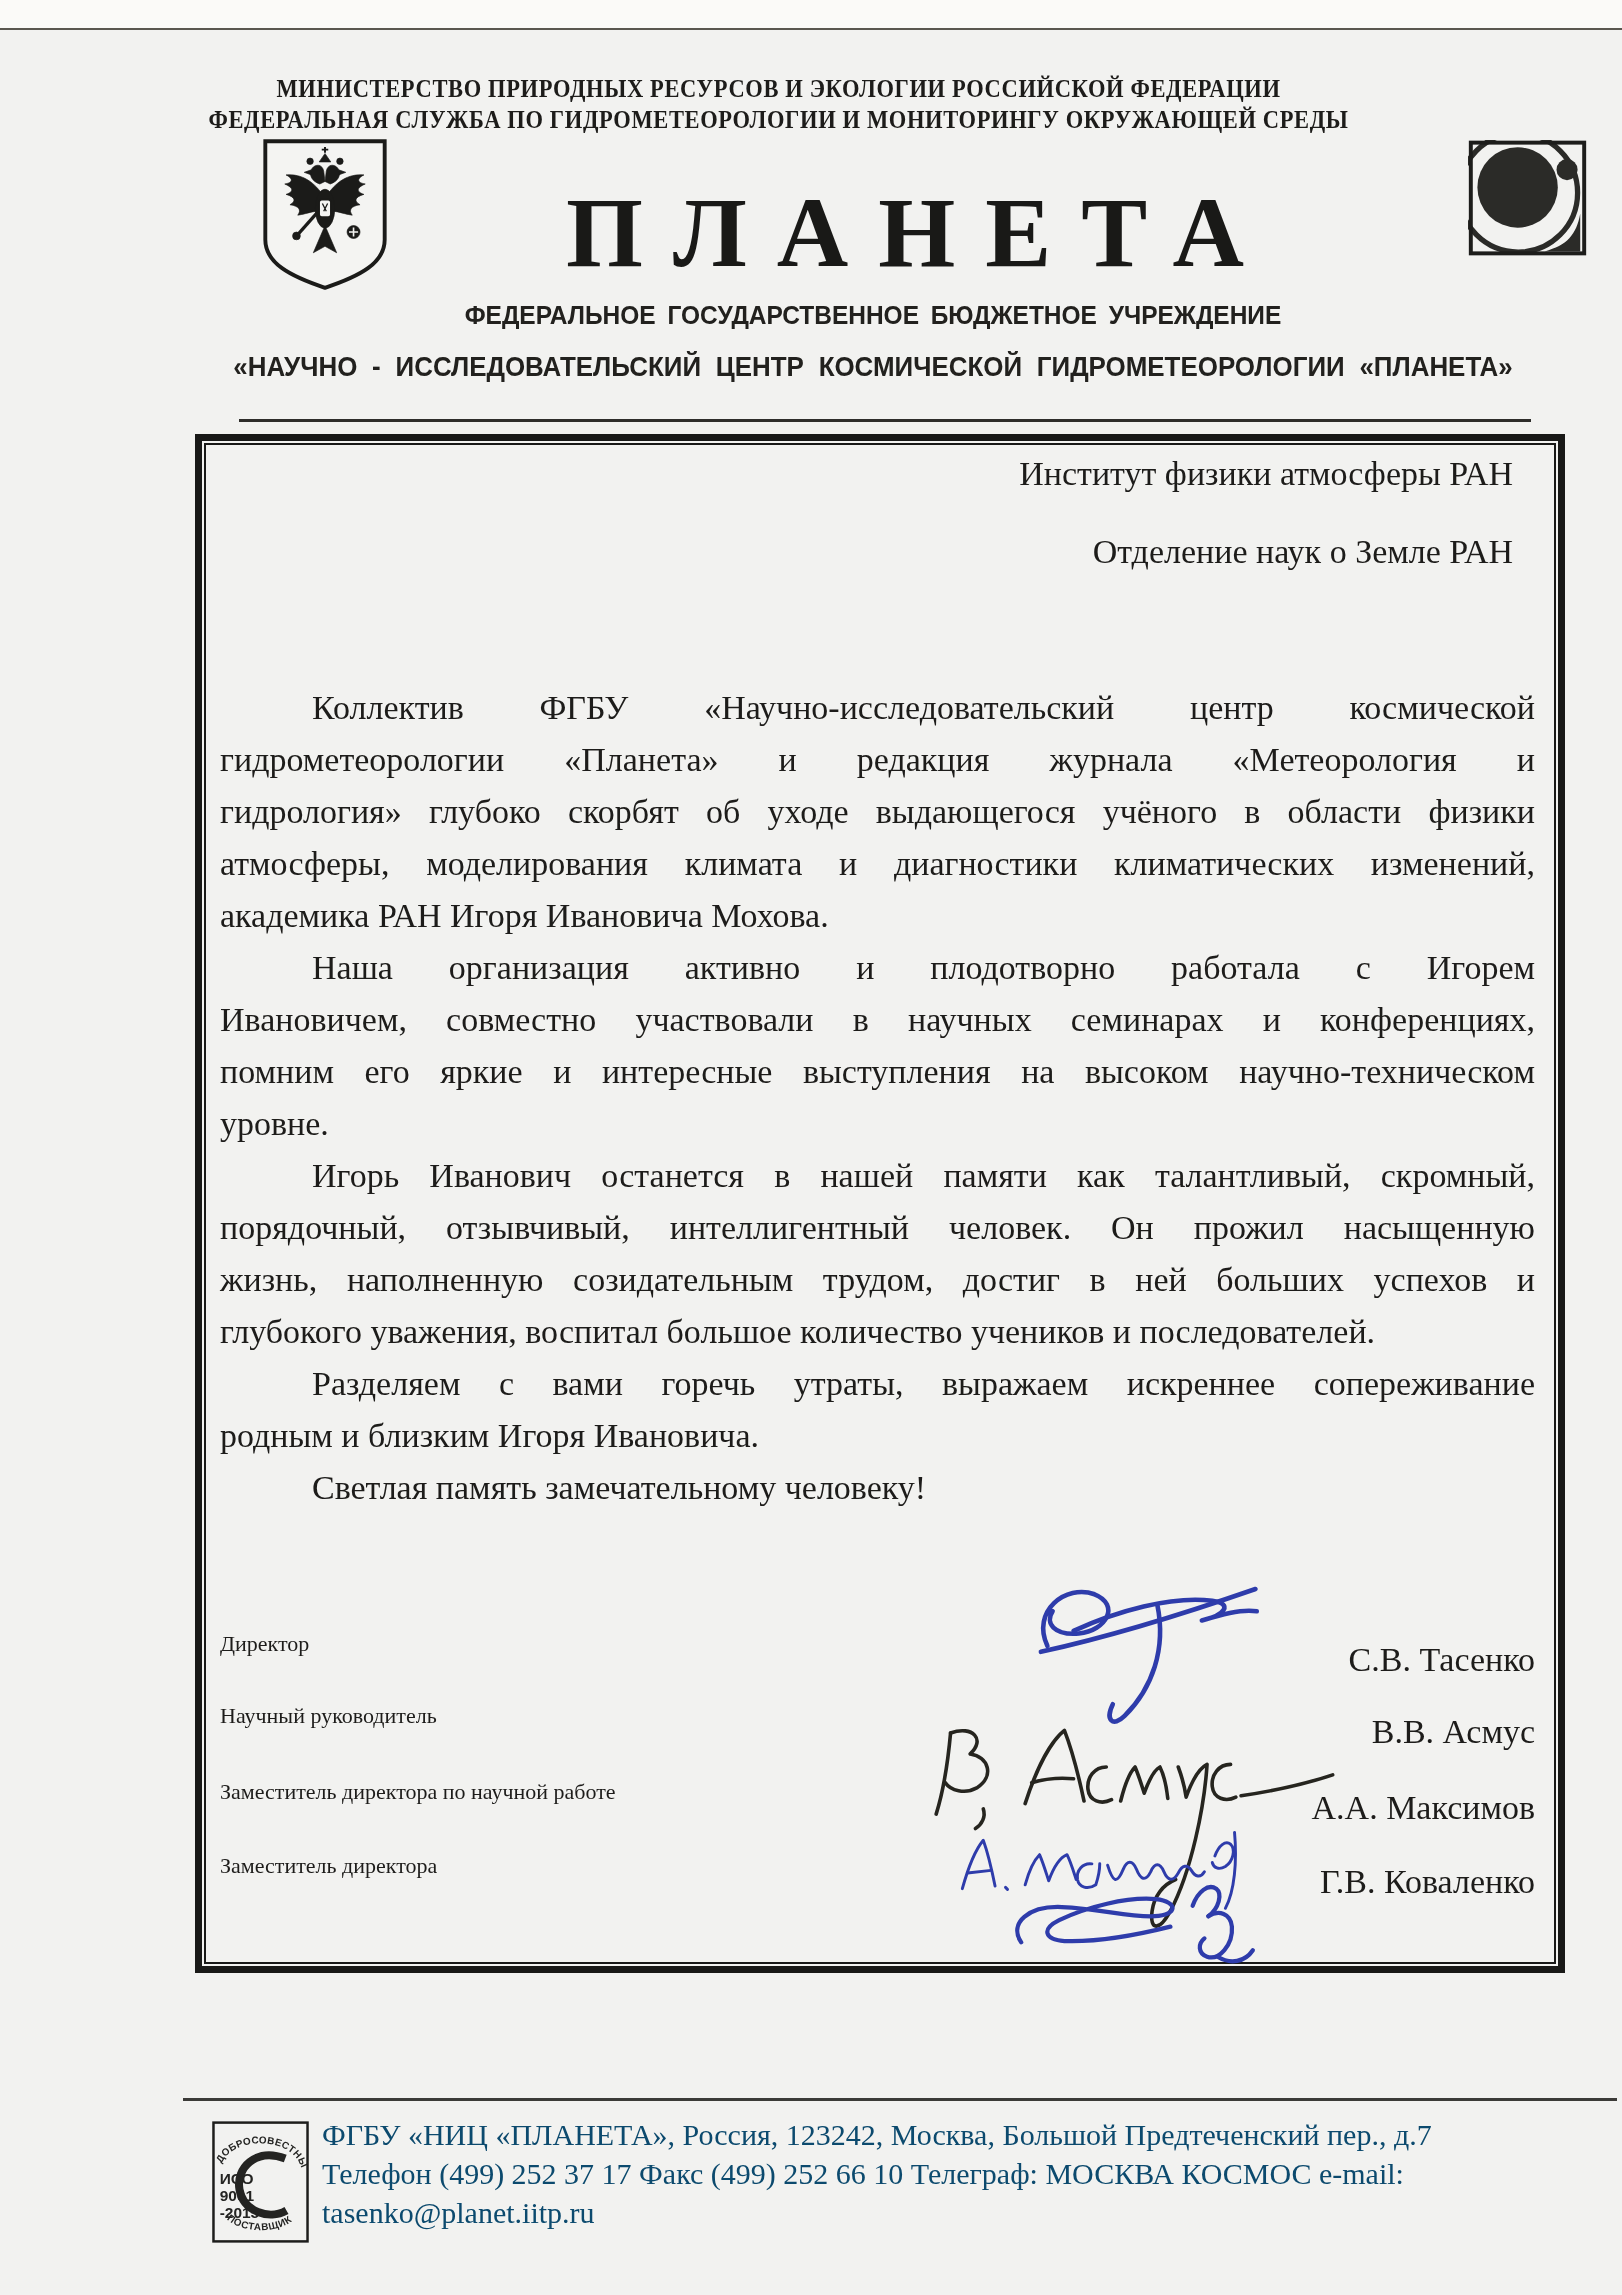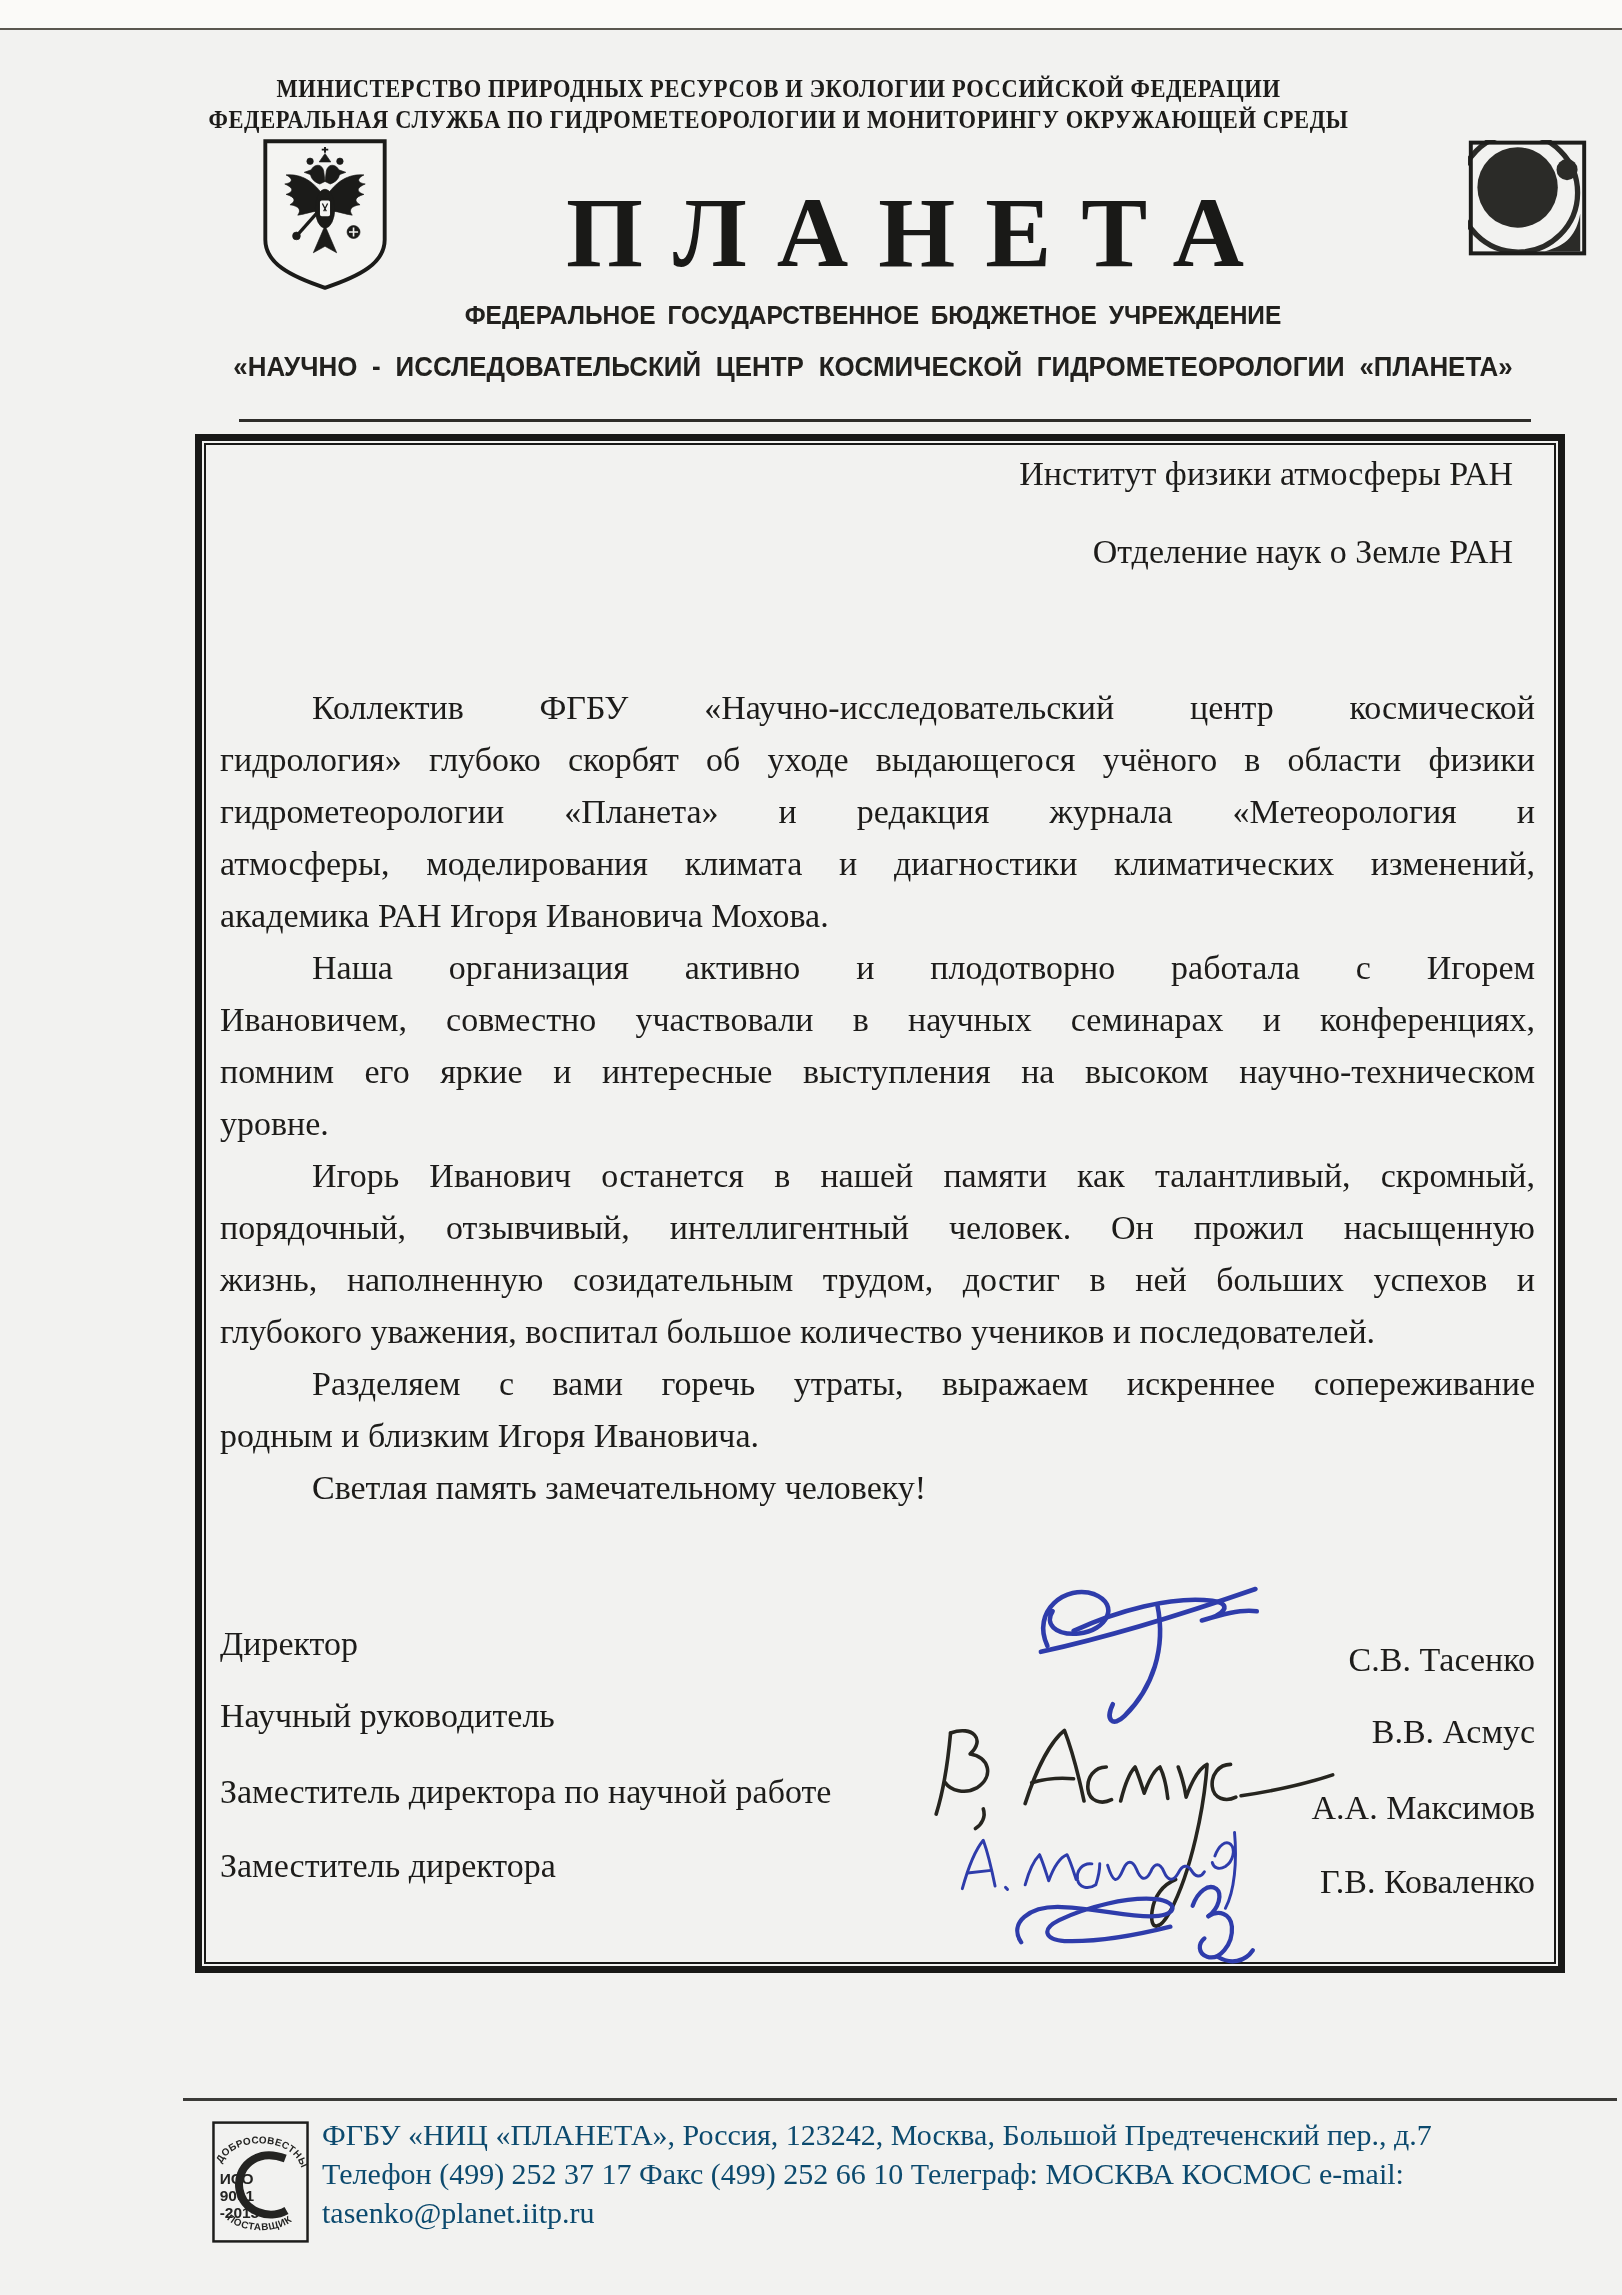--- a/index.html
+++ b/index.html
@@ -36,21 +36,21 @@
   .recipients{top:450px;left:785px;width:728px;text-align:right;
     font-size:34px;line-height:47px;}
   .recipients .r1{margin-bottom:31px;}
   
   .body-text{top:682px;left:220px;width:1315px;font-size:34px;}
   .pline{height:52px;line-height:52px;text-align:justify;text-align-last:justify;
     box-sizing:border-box;width:1315px;}
   .pline.indent{padding-left:92px;}
   .pline.plast{text-align-last:left;}
   
-  .sig-label{left:220px;width:720px;font-size:34px;line-height:42px;text-align:left;}
+  .sig-label{left:220px;width:720px;font-size:22px;line-height:42px;text-align:left;}
   .sig-name{left:1112px;width:423px;font-size:34px;line-height:42px;text-align:right;margin-top:16px;}
   .row1{top:1623px;} .row2{top:1695px;} .row3{top:1771px;} .row4{top:1845px;}
   .sig-overlay{top:1551px;left:910px;width:458px;height:432px;pointer-events:none;}
   
   .footer-rule{top:2098px;left:183px;width:1434px;height:3.3px;background:#3c3b38;}
   .iso-badge{top:2118px;left:211px;width:99px;height:128px;}
   .footer-text{top:2115px;left:322px;width:1283px;font-size:30px;line-height:39px;
     color:#0c4a6e;}
   .coat{top:136px;left:260px;width:130px;height:157px;}
   .planet-logo{top:140px;left:1468px;width:119px;height:116px;}
@@ -113,22 +113,22 @@
   <div class="letter-box-inner"></div>
 </div>
 
 <div class="abs recipients">
   <div class="r1">Институт физики атмосферы РАН</div>
   <div>Отделение наук о Земле РАН</div>
 </div>
 
 <div class="abs body-text">
   <div class="pline indent">Коллектив ФГБУ «Научно-исследовательский центр космической</div>
+  <div class="pline">гидрометеорологии «Планета» и редакция журнала «Метеорология и</div>
   <div class="pline">гидрология» глубоко скорбят об уходе выдающегося учёного в области физики</div>
-  <div class="pline">гидрометеорологии «Планета» и редакция журнала «Метеорология и</div>
   <div class="pline">атмосферы, моделирования климата и диагностики климатических изменений,</div>
   <div class="pline plast">академика РАН Игоря Ивановича Мохова.</div>
 
   <div class="pline indent">Наша организация активно и плодотворно работала с Игорем</div>
   <div class="pline">Ивановичем, совместно участвовали в научных семинарах и конференциях,</div>
   <div class="pline">помним его яркие и интересные выступления на высоком научно-техническом</div>
   <div class="pline plast">уровне.</div>
 
   <div class="pline indent">Игорь Иванович останется в нашей памяти как талантливый, скромный,</div>
   <div class="pline">порядочный, отзывчивый, интеллигентный человек. Он прожил насыщенную</div>

